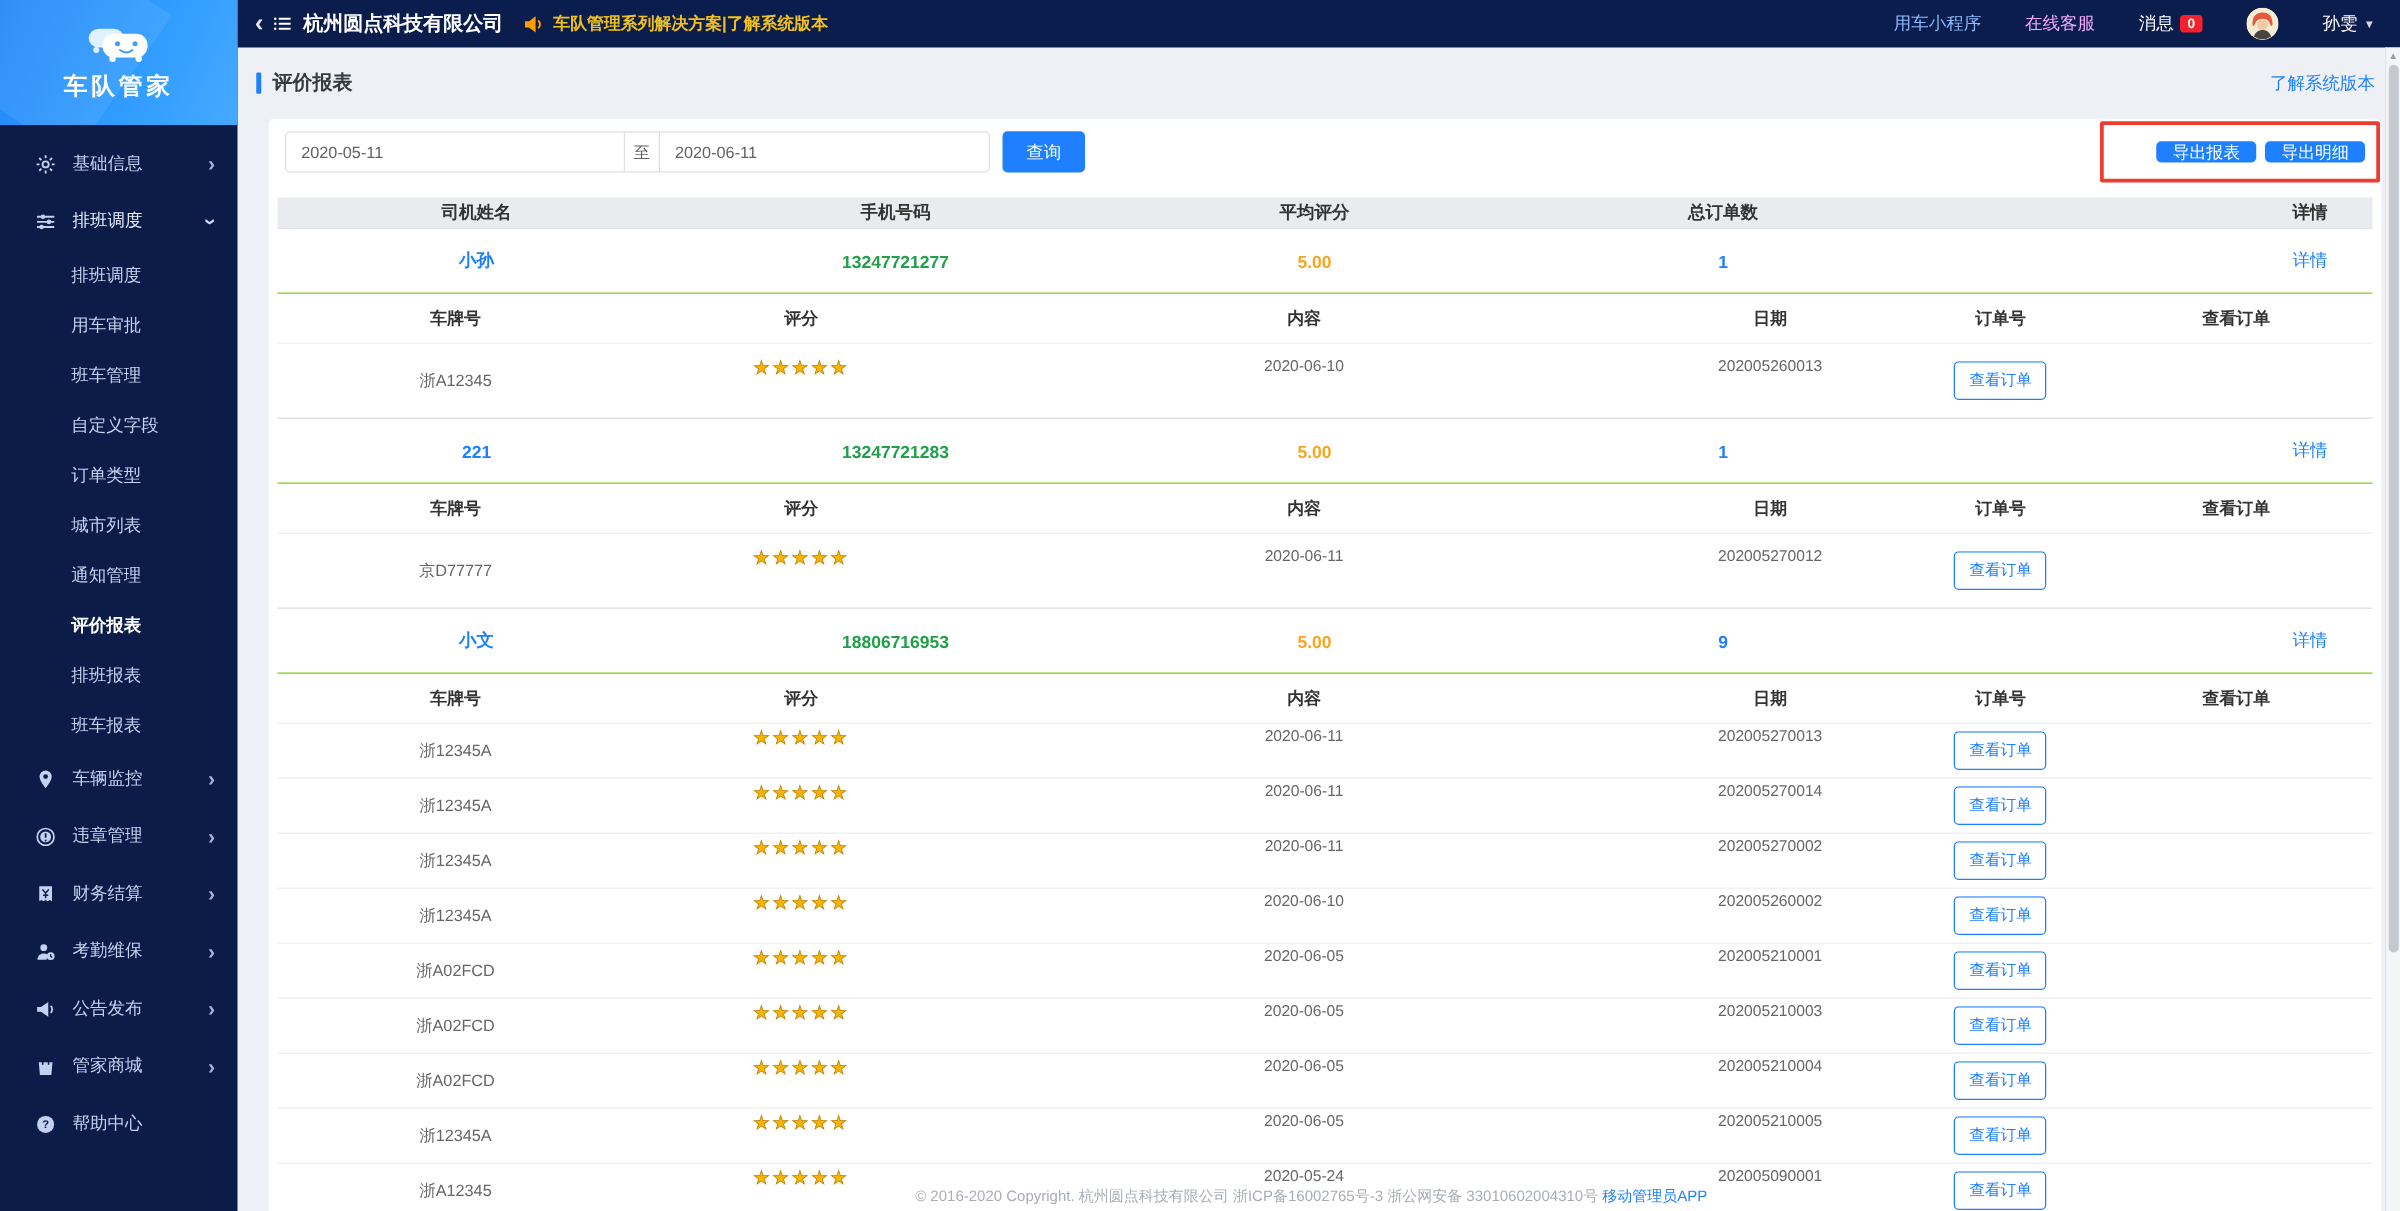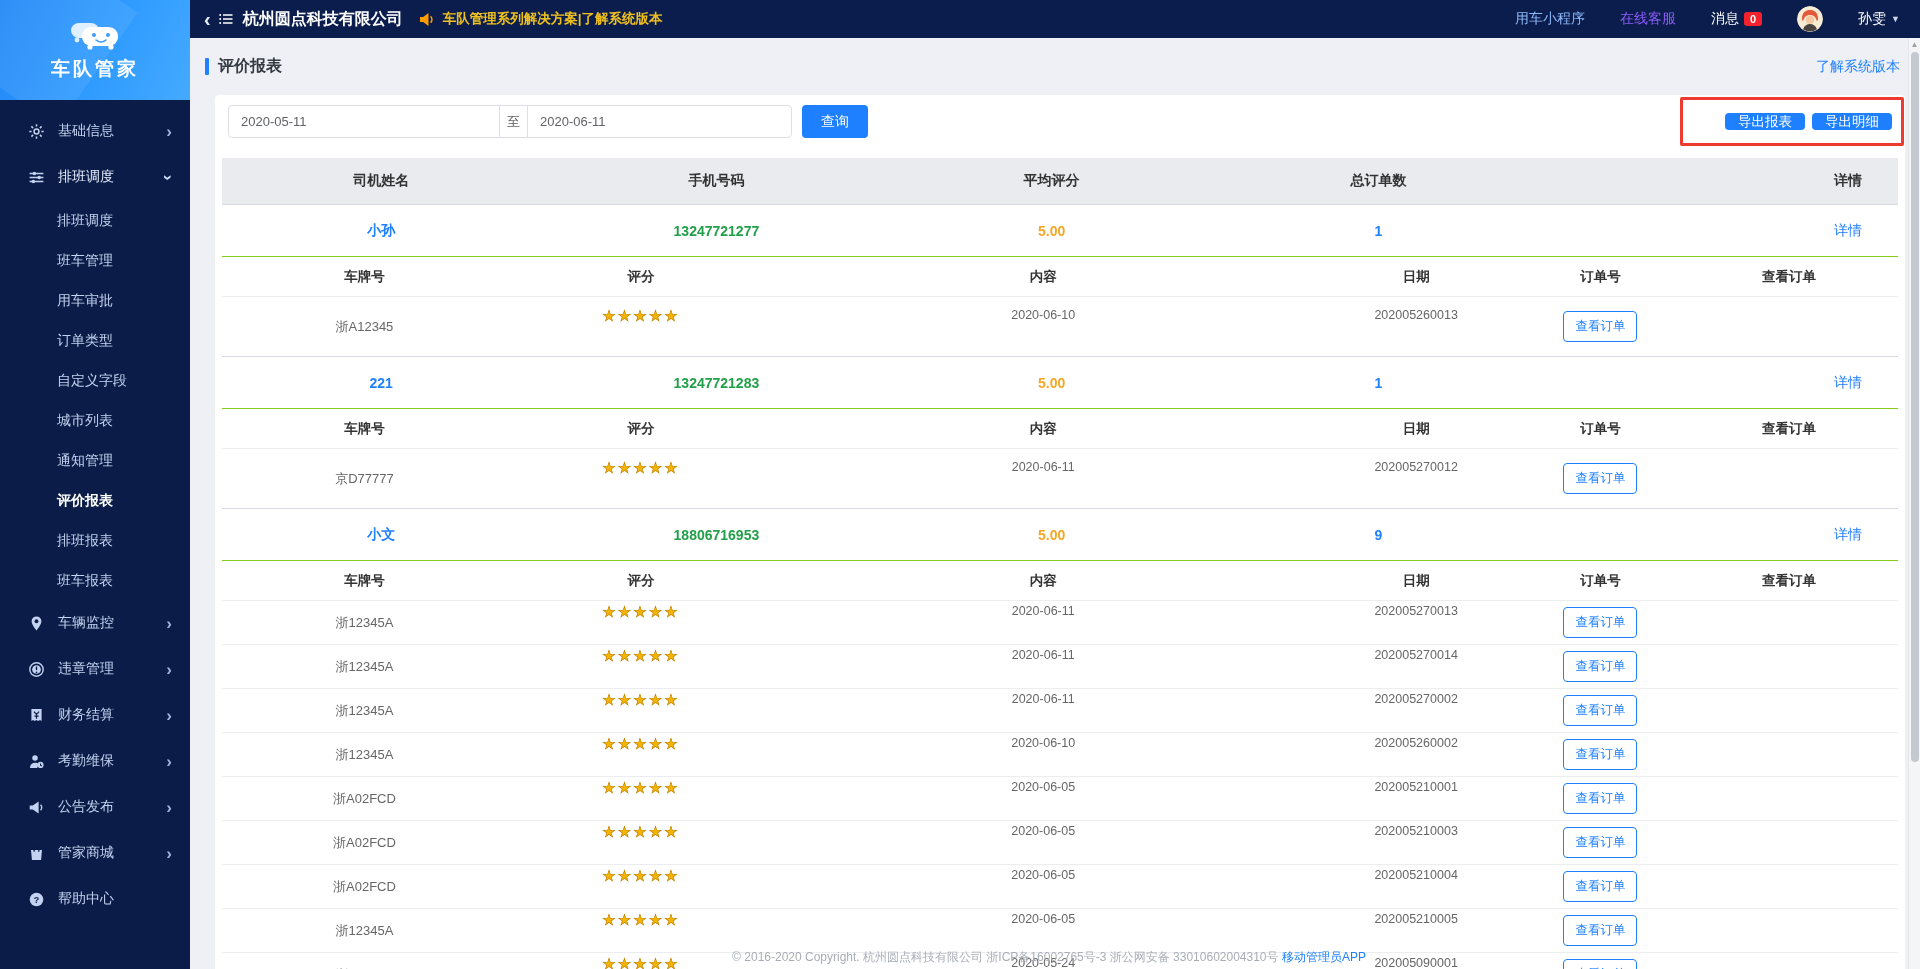--- a/index.html
+++ b/index.html
@@ -22,21 +22,21 @@
   .nav-sub.active{color:#ffffff;font-weight:bold;}
 
   
   .topbar{position:absolute;left:190px;top:0;right:0;height:38px;background:var(--topbar-bg,#0b1d4d);display:flex;align-items:center;padding:0 20px 0 14px;color:#fff;z-index:5;}
   .tb-collapse{font-size:20px;font-weight:bold;line-height:1;cursor:pointer;margin-right:7px;color:#e8eeff;}
   .tb-menu{display:inline-flex;width:16px;height:16px;cursor:pointer;margin-right:9px;}
   .tb-company{font-size:16px;font-weight:bold;white-space:nowrap;}
   .tb-speaker{display:inline-flex;width:17px;height:15px;margin:0 7px 0 16px;}
   .marquee{color:var(--marquee-gold,#f0c11e);font-size:13.5px;font-weight:bold;white-space:nowrap;}
   .tb-right{margin-left:auto;display:flex;align-items:center;gap:35px;font-size:14px;}
-  .tb-link{cursor:pointer;white-space:nowrap;color:#8b5cf6;}
+  .tb-link{cursor:pointer;white-space:nowrap;color:#f0abfc;}
   .tb-link.mini{color:#8db9f9;}
   .tb-msg{cursor:pointer;display:flex;align-items:center;}
   .badge{background:var(--badge-red,#f5222d);color:#fff;font-size:11px;font-weight:bold;border-radius:3px;padding:1px 6px;margin-left:5px;}
   .avatar{width:26px;height:26px;border-radius:50%;overflow:hidden;flex:none;cursor:pointer;display:inline-flex;}
   .tb-user{cursor:pointer;display:flex;align-items:center;white-space:nowrap;}
   .caret{font-size:9px;margin-left:5px;color:#cfd8ea;}
 
   
   .content{position:absolute;left:190px;top:38px;right:12px;bottom:0;overflow:hidden;}
   .page-head{height:57px;display:flex;align-items:center;padding:0 8px 0 15px;}
@@ -53,21 +53,21 @@
   .export-group{margin-left:auto;display:flex;gap:7px;}
   .export-btn{height:17px;padding:0 13px;background:var(--accent,#1e80ff);color:#fff;border:none;border-radius:4px;font-size:13.5px;cursor:pointer;font-family:Liberation Sans, sans-serif;}
   .annotation{position:absolute;top:2px;right:-6px;width:224px;height:49px;border:3px solid var(--annotation-red,#ee3b2f);border-radius:2px;pointer-events:none;}
 
   
   .trow{display:grid;align-items:center;}
   .grid-main{grid-template-columns:19% 21% 19% 20% 1fr;}
   .grid-sub{grid-template-columns:17% 16% 32% 12.5% 9.5% 1fr;}
   .cell{text-align:center;overflow:hidden;white-space:nowrap;}
   .cell.right{text-align:right;padding-right:36px;}
-  .main-head{height:46px;background:var(--header-band,#e9ebef);font-size:14px;font-weight:bold;color:#333;}
+  .main-head{height:24px;background:var(--header-band,#e9ebef);font-size:14px;font-weight:bold;color:#333;}
   .driver-row{height:52px;font-size:14px;font-weight:bold;border-top:1px solid #d8dbe1;}
   .driver-row .name{color:var(--accent,#1e80ff);cursor:pointer;}
   .driver-row .phone{color:var(--phone-green,#22a049);}
   .driver-row .score{color:var(--score-orange,#f6a623);}
   .driver-row .total{color:var(--accent,#1e80ff);}
   .driver-row .detail{color:var(--accent,#1e80ff);font-weight:normal;cursor:pointer;}
   .sub-head{height:40px;font-size:13.5px;font-weight:bold;color:#333;border-top:1px solid #84cc16;}
   .order-row{height:44px;font-size:13px;color:#666;border-top:1px solid #ebedf0;}
   .order-row.tall{height:60px;}
   .order-row .stars{color:var(--star-gold,#f6b500);font-size:15px;letter-spacing:2px;transform:translateY(-11px);-webkit-text-stroke:.6px #c07f00;}
@@ -117,24 +117,24 @@
               <path d="M1.5 4.2h13M1.5 8h13M1.5 11.8h13" stroke="currentColor" stroke-width="1.5"></path>
               <circle cx="6" cy="4.2" r="1.7" fill="currentColor"></circle>
               <circle cx="10.5" cy="8" r="1.7" fill="currentColor"></circle>
               <circle cx="5" cy="11.8" r="1.7" fill="currentColor"></circle>
             </svg>
           </span>
           <span class="nav-label">排班调度</span>
           <span class="chev down">›</span>
         </div>
         <div class="nav-sub">排班调度</div>
+        <div class="nav-sub">用车审批</div>
         <div class="nav-sub">班车管理</div>
-        <div class="nav-sub">用车审批</div>
+        <div class="nav-sub">自定义字段</div>
         <div class="nav-sub">订单类型</div>
-        <div class="nav-sub">自定义字段</div>
         <div class="nav-sub">城市列表</div>
         <div class="nav-sub">通知管理</div>
         <div class="nav-sub active">评价报表</div>
         <div class="nav-sub">排班报表</div>
         <div class="nav-sub">班车报表</div>
         <div class="nav-item">
           <span class="nav-icon">
             <svg viewBox="0 0 16 16">
               <path d="M8 1.3a4.6 4.6 0 0 1 4.6 4.6C12.6 9.4 8 14.6 8 14.6S3.4 9.4 3.4 5.9A4.6 4.6 0 0 1 8 1.3z" fill="currentColor"></path>
               <circle cx="8" cy="5.9" r="1.8" fill="#0a1c47"></circle>

